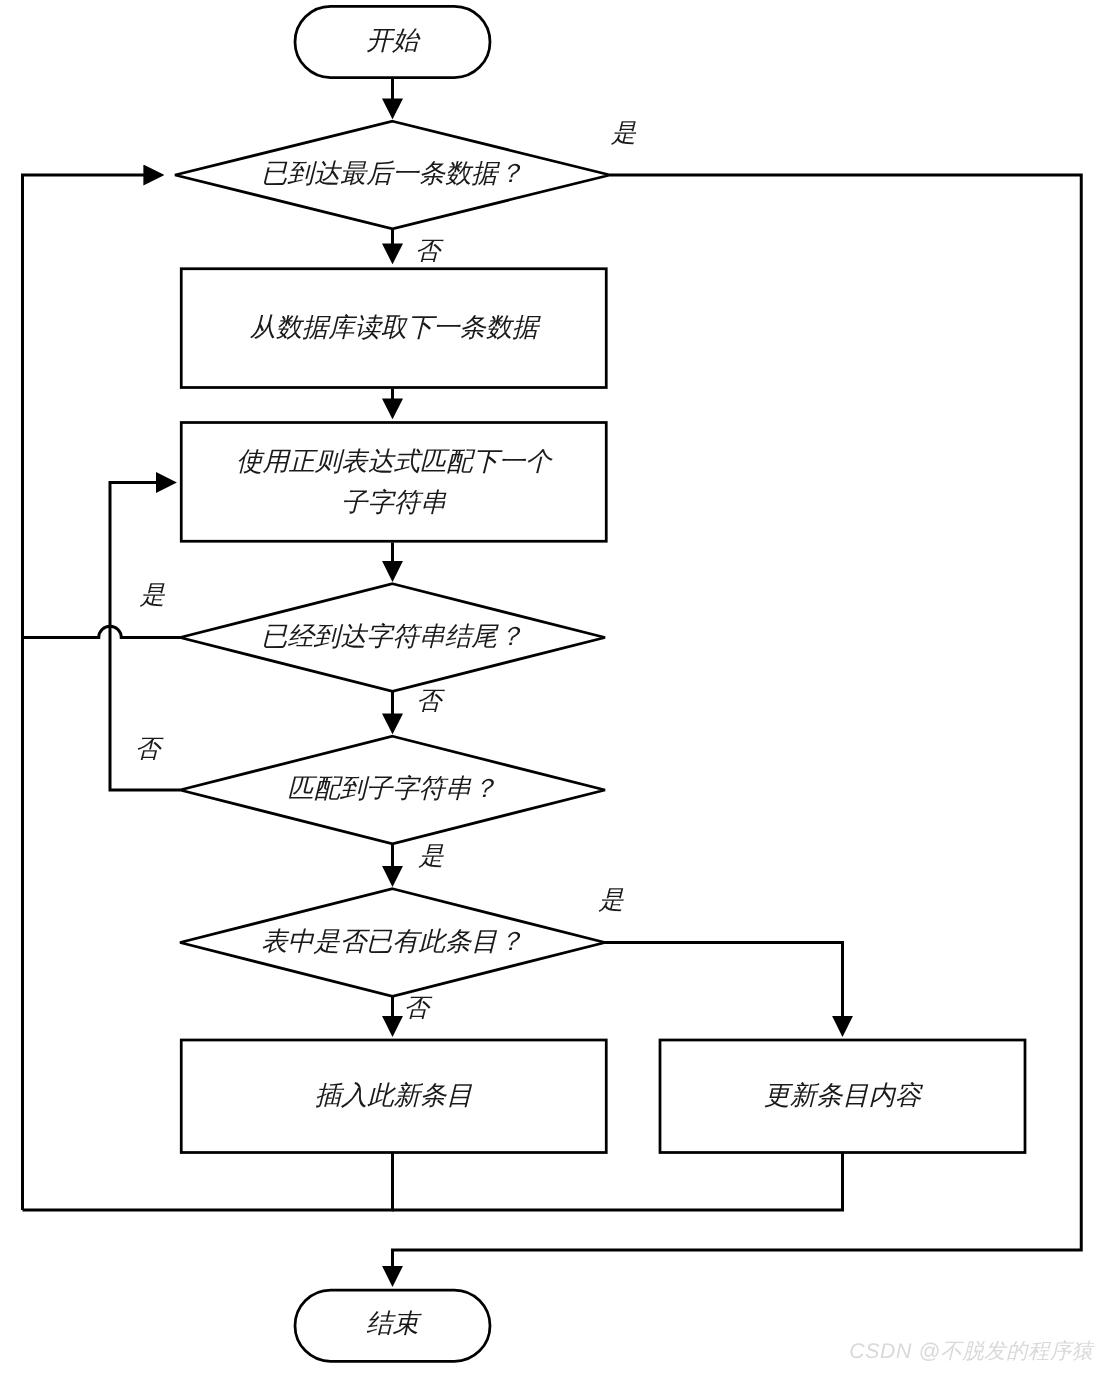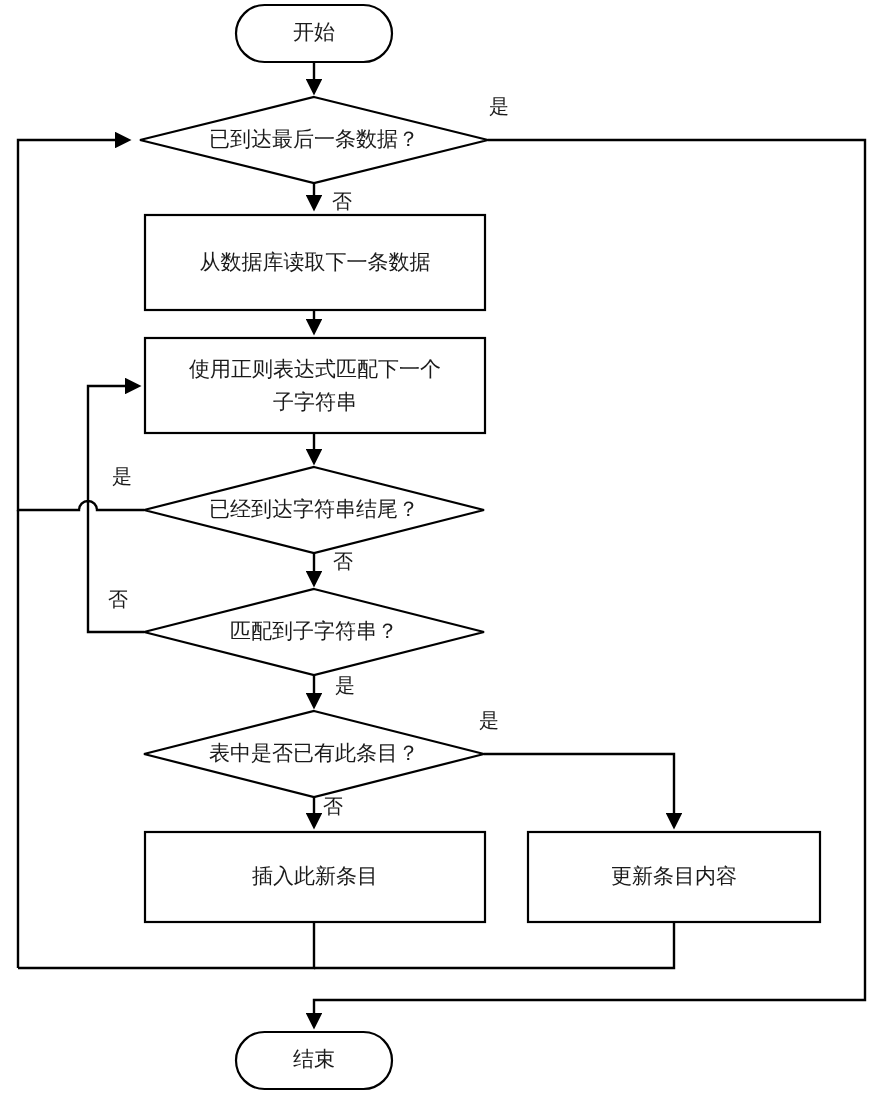--- a/index.html
+++ b/index.html
@@ -11,20 +11,21 @@
     width: 883px;
     height: 1104px;
     font-family: "Liberation Serif", "DejaVu Serif", serif;
     overflow: hidden;
   }
   #canvas {
     position: relative;
     width: 883px;
     height: 1104px;
     background: #ffffff;
+    font-style: italic;
   }
   svg#flow {
     position: absolute;
     left: 0;
     top: 0;
     width: 883px;
     height: 1104px;
   }
   .node-shape {
     fill: #ffffff;
@@ -160,14 +161,15 @@
     <text class="edge-label" x="342" y="203">否</text>
     <text class="edge-label" x="122" y="478">是</text>
     <text class="edge-label" x="343" y="563">否</text>
     <text class="edge-label" x="118" y="601">否</text>
     <text class="edge-label" x="345" y="687">是</text>
     <text class="edge-label" x="489" y="722">是</text>
     <text class="edge-label" x="333" y="808">否</text>
 
   </svg>
 
+  <div class="watermark">CSDN @不脱发的程序猿</div>
 
 </div>
 
 </body></html>

